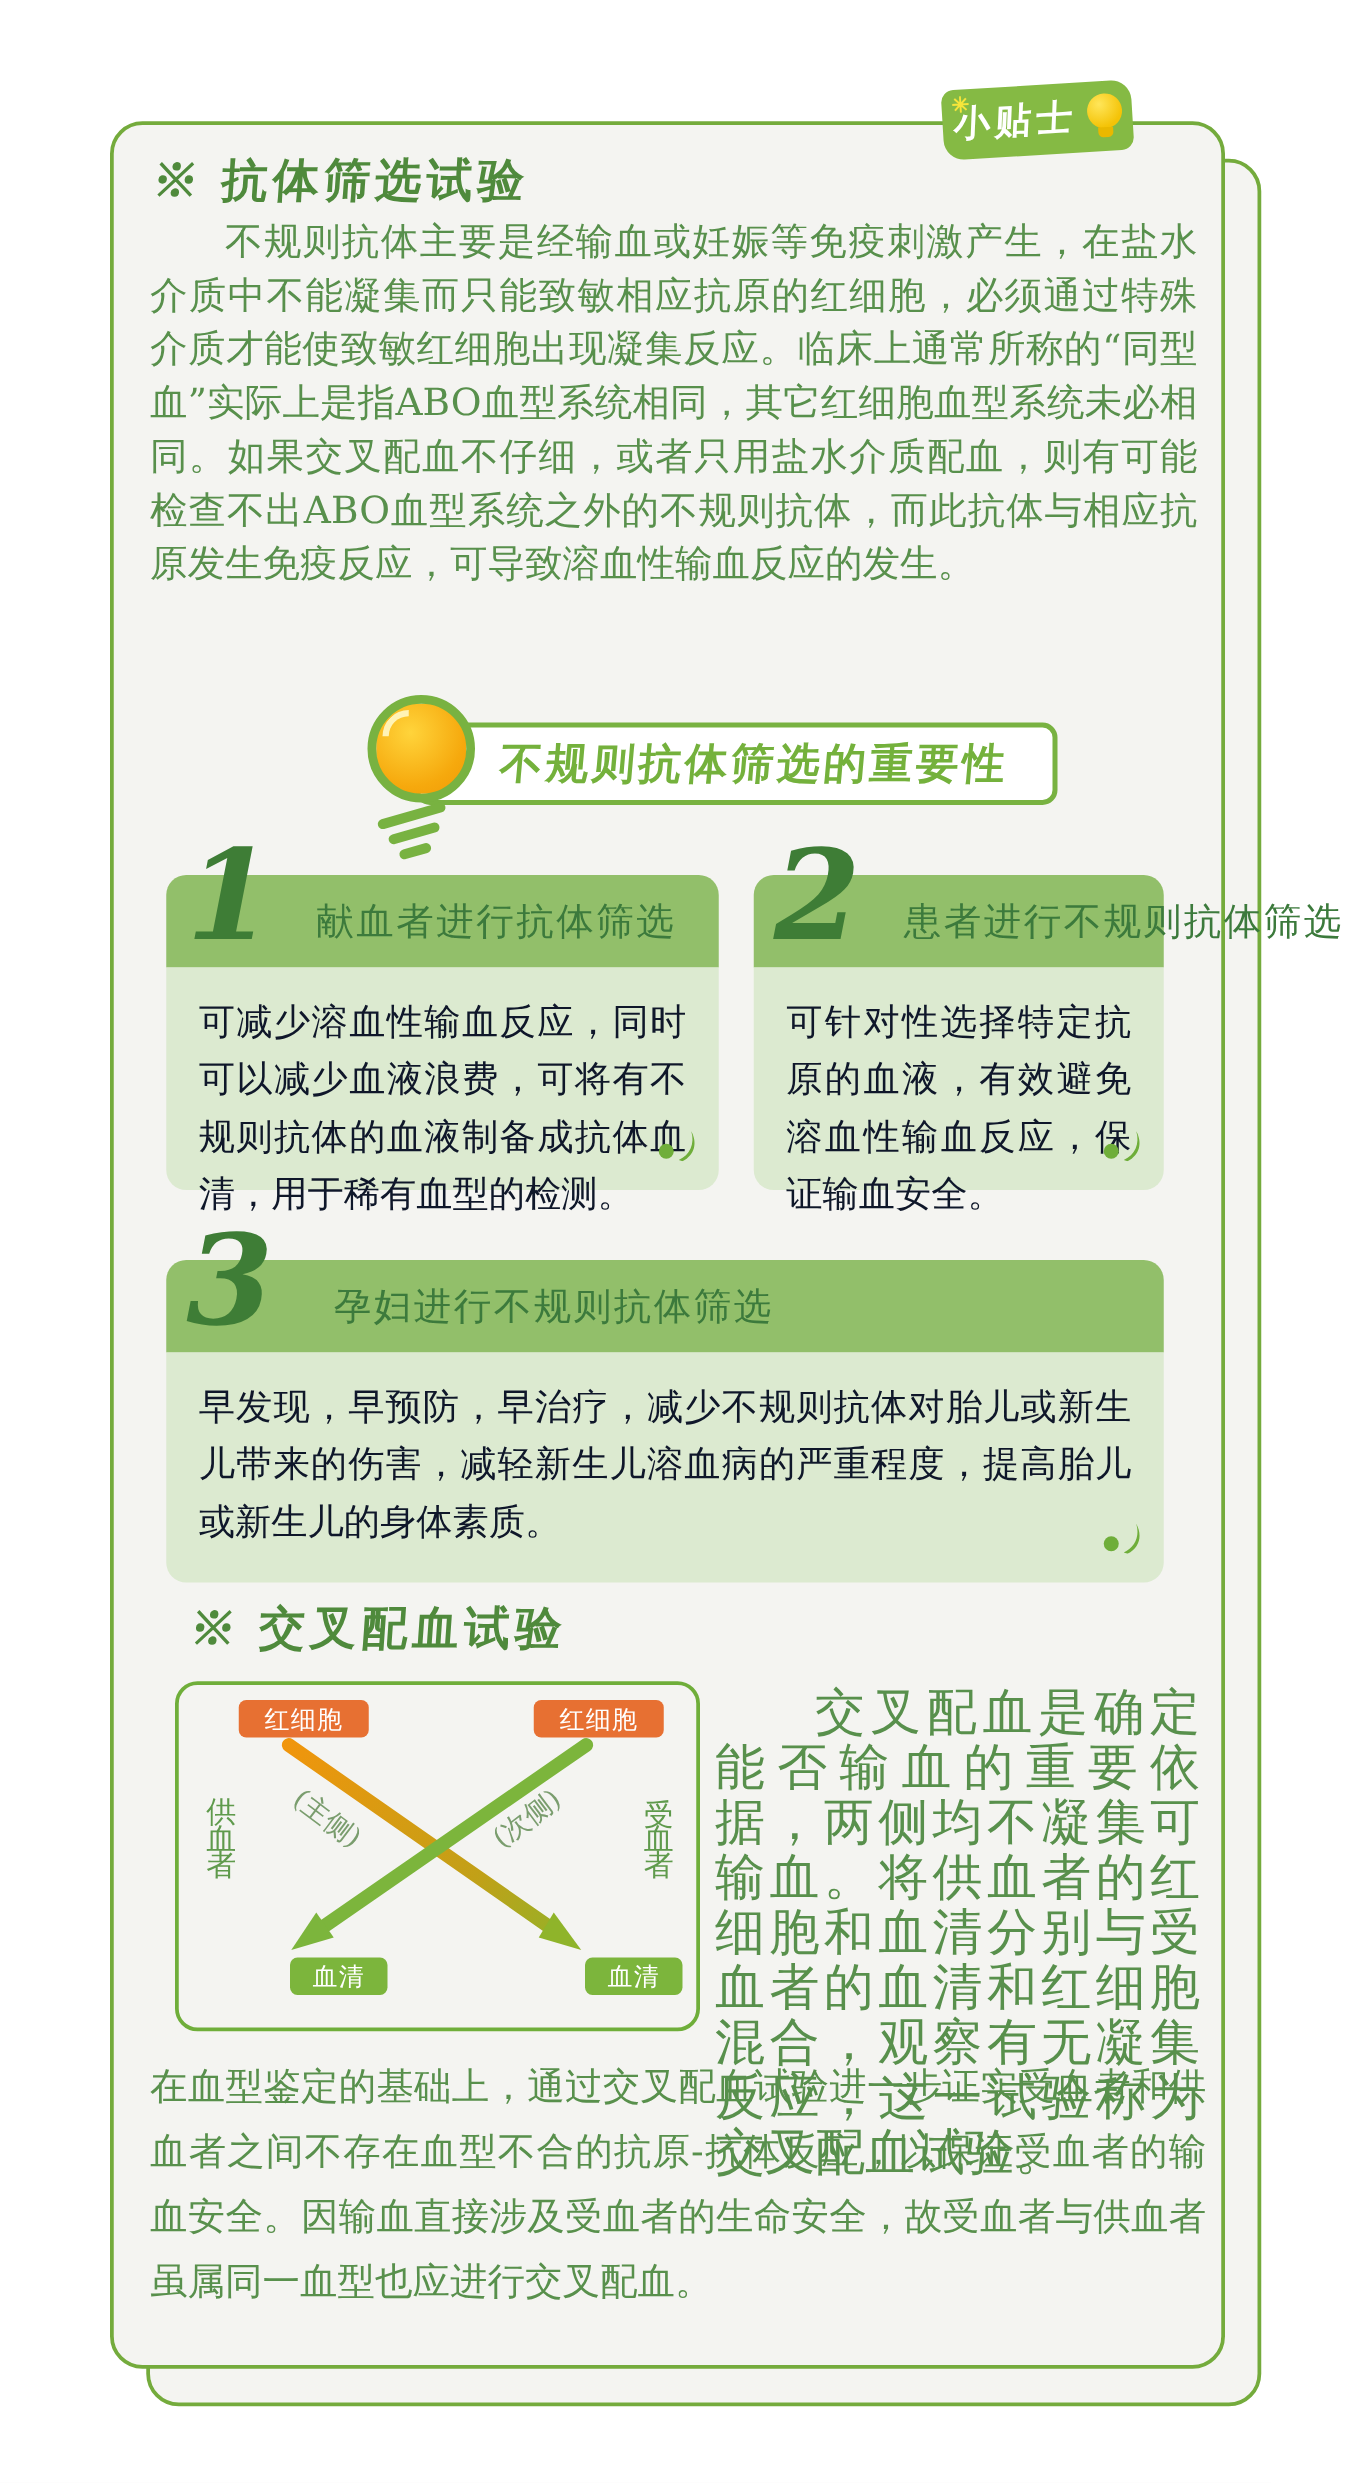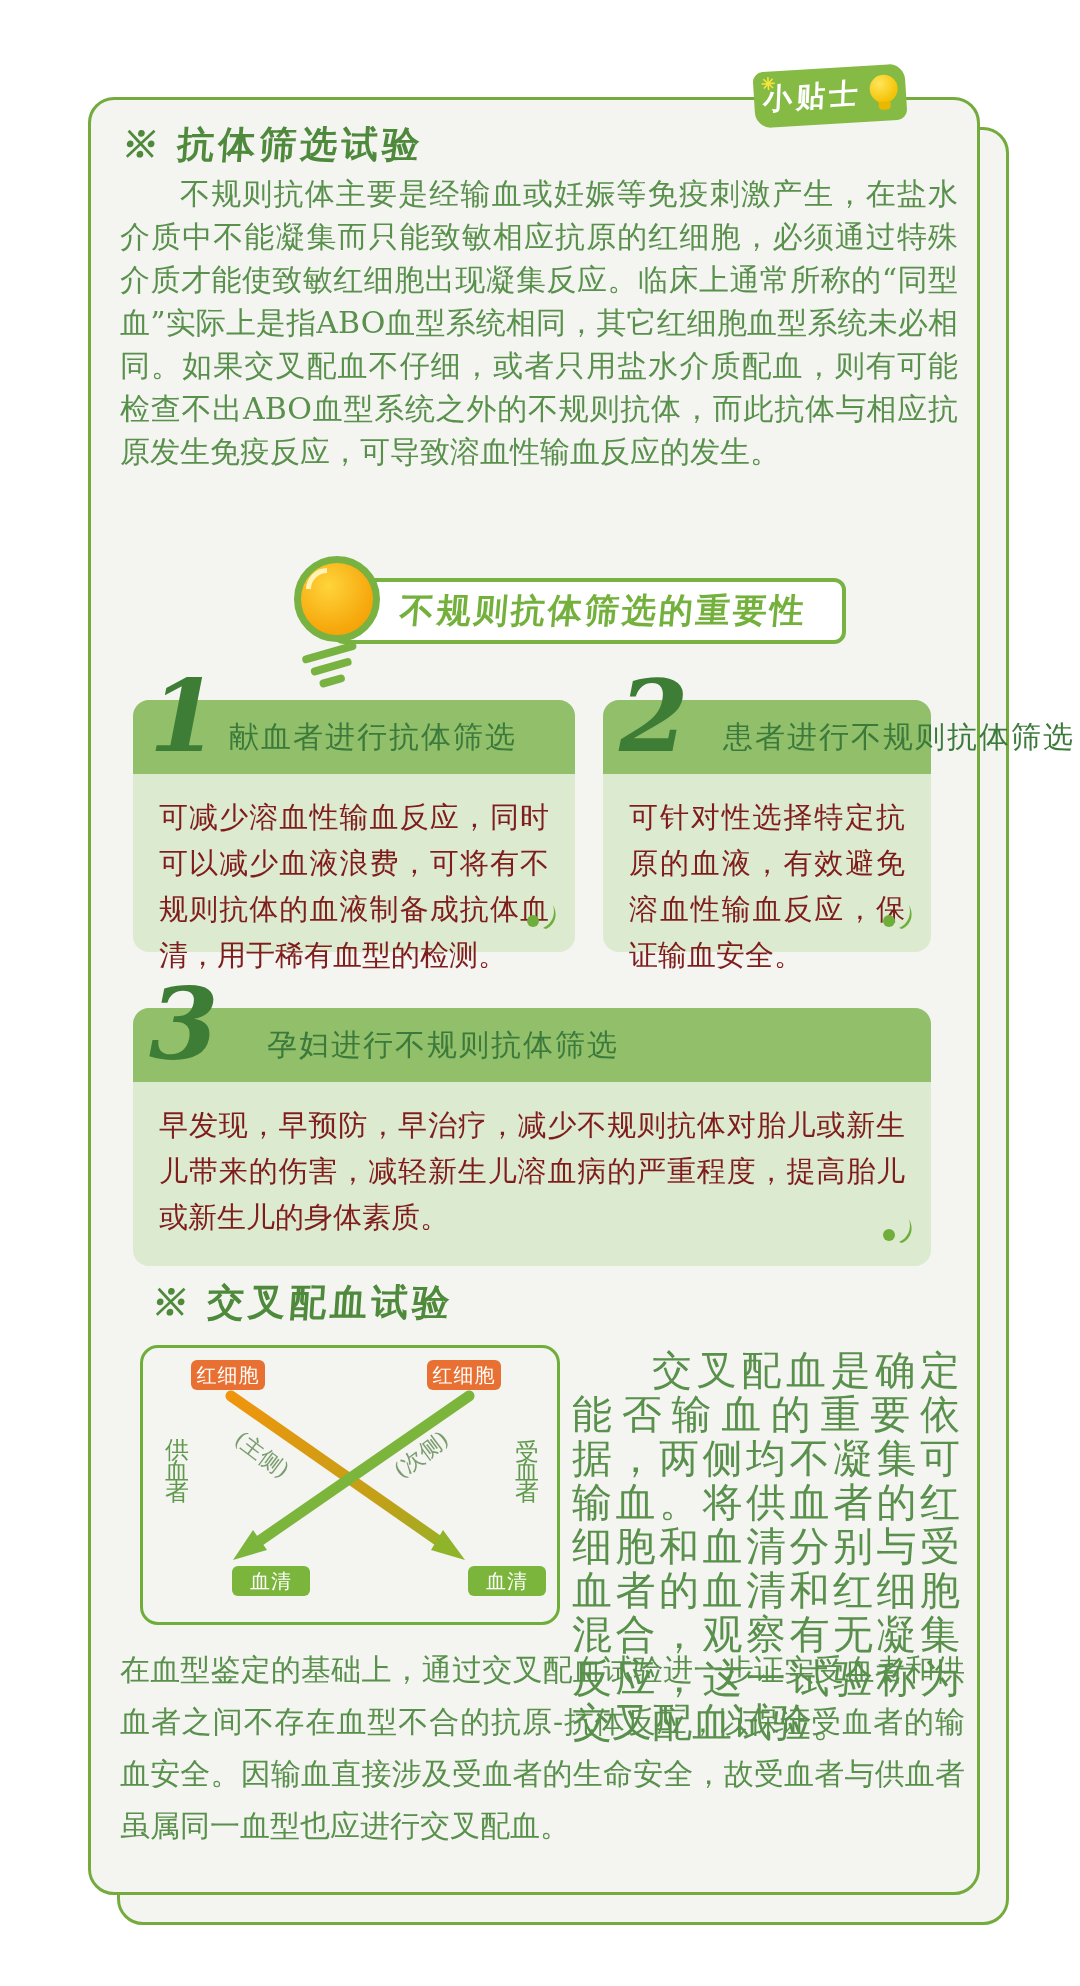--- a/index.html
+++ b/index.html
@@ -49,35 +49,35 @@
   
   .card{position:absolute;}
   .card .num{position:absolute;top:-34px;left:16px;z-index:3;
         font-family:"DejaVu Serif",serif;font-style:italic;font-weight:bold;
         font-size:100px;line-height:100px;color:#3e7d36;}
   .card .band{position:relative;height:74px;background:#92bf6a;border-radius:16px 16px 0 0;
         display:flex;align-items:center;}
   .card .band-title{color:#3c7a3c;font-size:30px;letter-spacing:2px;
         font-family:"DejaVu Serif",serif;white-space:nowrap;}
   .card .bodybox{position:relative;background:#dcead0;border-radius:0 0 16px 16px;
-        padding:20px 26px 26px 26px;color:#7f1d1d;font-size:29px;line-height:46px;
+        padding:20px 26px 26px 26px;color:#0f172a;font-size:29px;line-height:46px;
         font-family:"DejaVu Serif",serif;text-align:justify;}
   .card1{left:133px;top:700px;width:442px;}
   .card2{left:603px;top:700px;width:328px;}
   .card3{left:133px;top:1008px;width:798px;}
-  .card1 .band{padding-left:96px;} .card1 .bodybox{height:132px;}
+  .card1 .band{padding-left:120px;} .card1 .bodybox{height:132px;}
   .card2 .band{padding-left:120px;text-align:center;} .card2 .bodybox{height:132px;}
   .card3 .band{padding-left:134px;} .card3 .bodybox{min-height:92px;}
   .quote-icon{position:absolute;right:16px;bottom:10px;}
   
   .diagram{position:absolute;left:140px;top:1345px;width:414px;height:274px;
         border:3px solid #6fae3a;border-radius:18px;background:#f4f4f1;}
   .dg-badge{position:absolute;height:30px;border-radius:6px;color:#ffffff;font-size:20px;
         display:flex;align-items:center;justify-content:center;letter-spacing:1px;}
-  .dg-orange{background:#e77032;width:74px;text-align:center;}
+  .dg-orange{background:#e77032;width:104px;text-align:center;}
   .dg-green{background:#7cb53c;width:78px;margin-left:37px;}
   .dg-rbc-l{left:48px;top:12px;} .dg-rbc-r{left:284px;top:12px;}
   .dg-ser-l{left:52px;top:218px;} .dg-ser-r{left:288px;top:218px;}
   .dg-side{position:absolute;writing-mode:vertical-rl;color:#5f9a4c;font-size:24px;
         letter-spacing:20px;font-family:"DejaVu Serif",serif;top:72px;}
   .dg-left{left:18px;} .dg-right{right:14px;}
   .dg-arrows{position:absolute;left:0;top:0;}
   .dg-lab{position:absolute;color:#7a9d6e;font-size:22px;font-family:"DejaVu Serif",serif;white-space:nowrap;}
   .dg-lab-main{left:88px;top:92px;transform:rotate(37deg);}
   .dg-lab-minor{left:248px;top:92px;transform:rotate(-37deg);}

